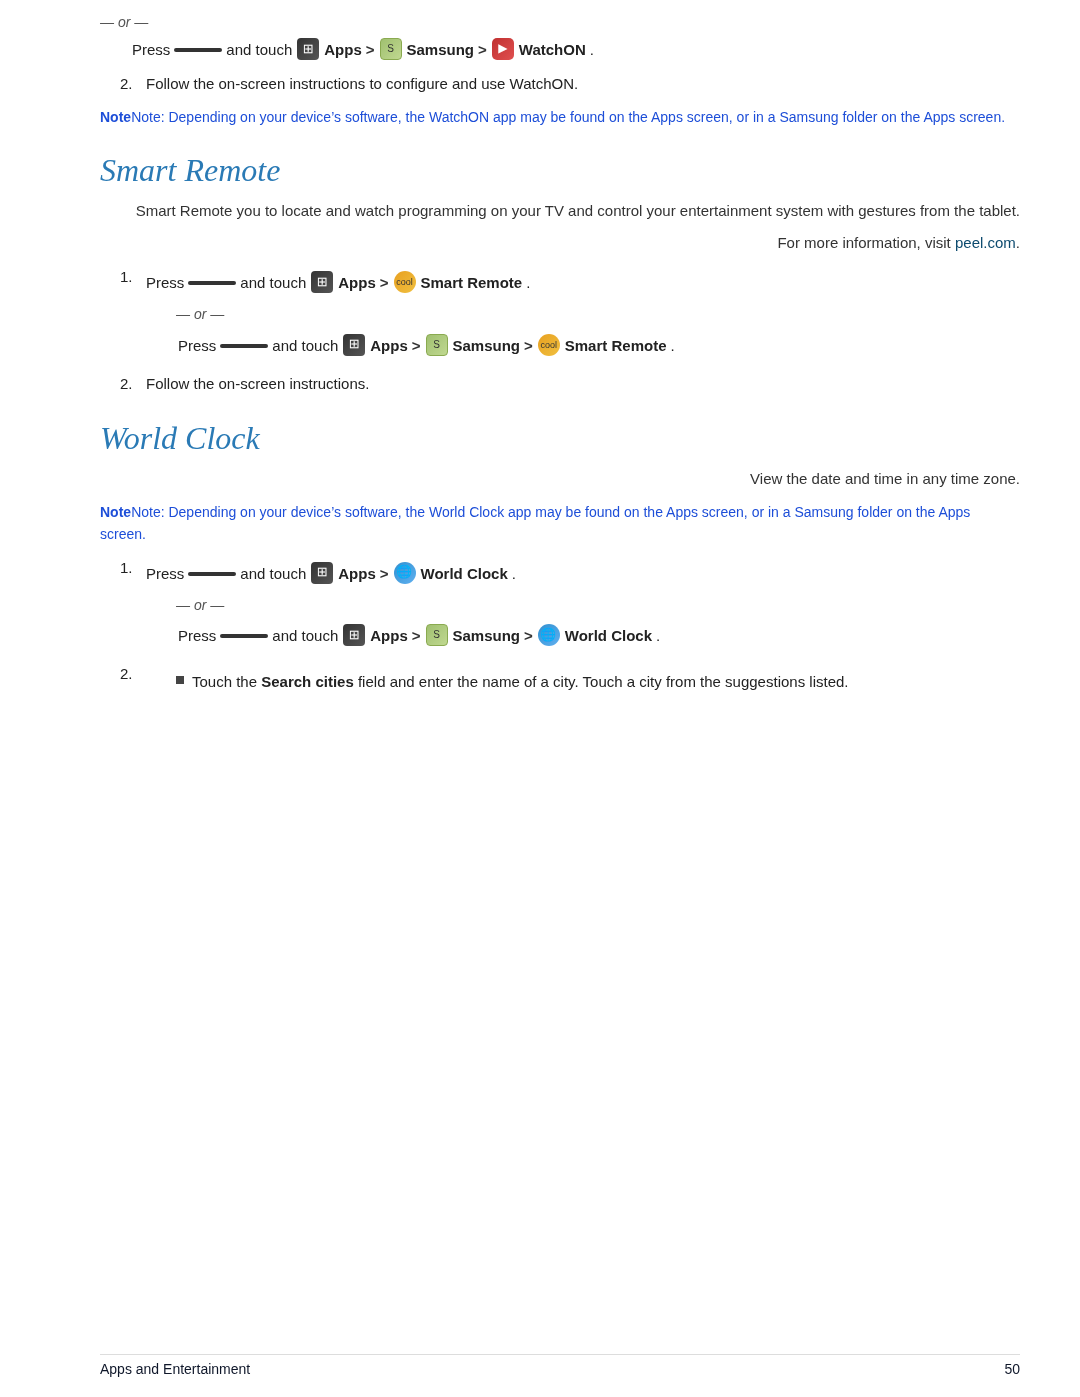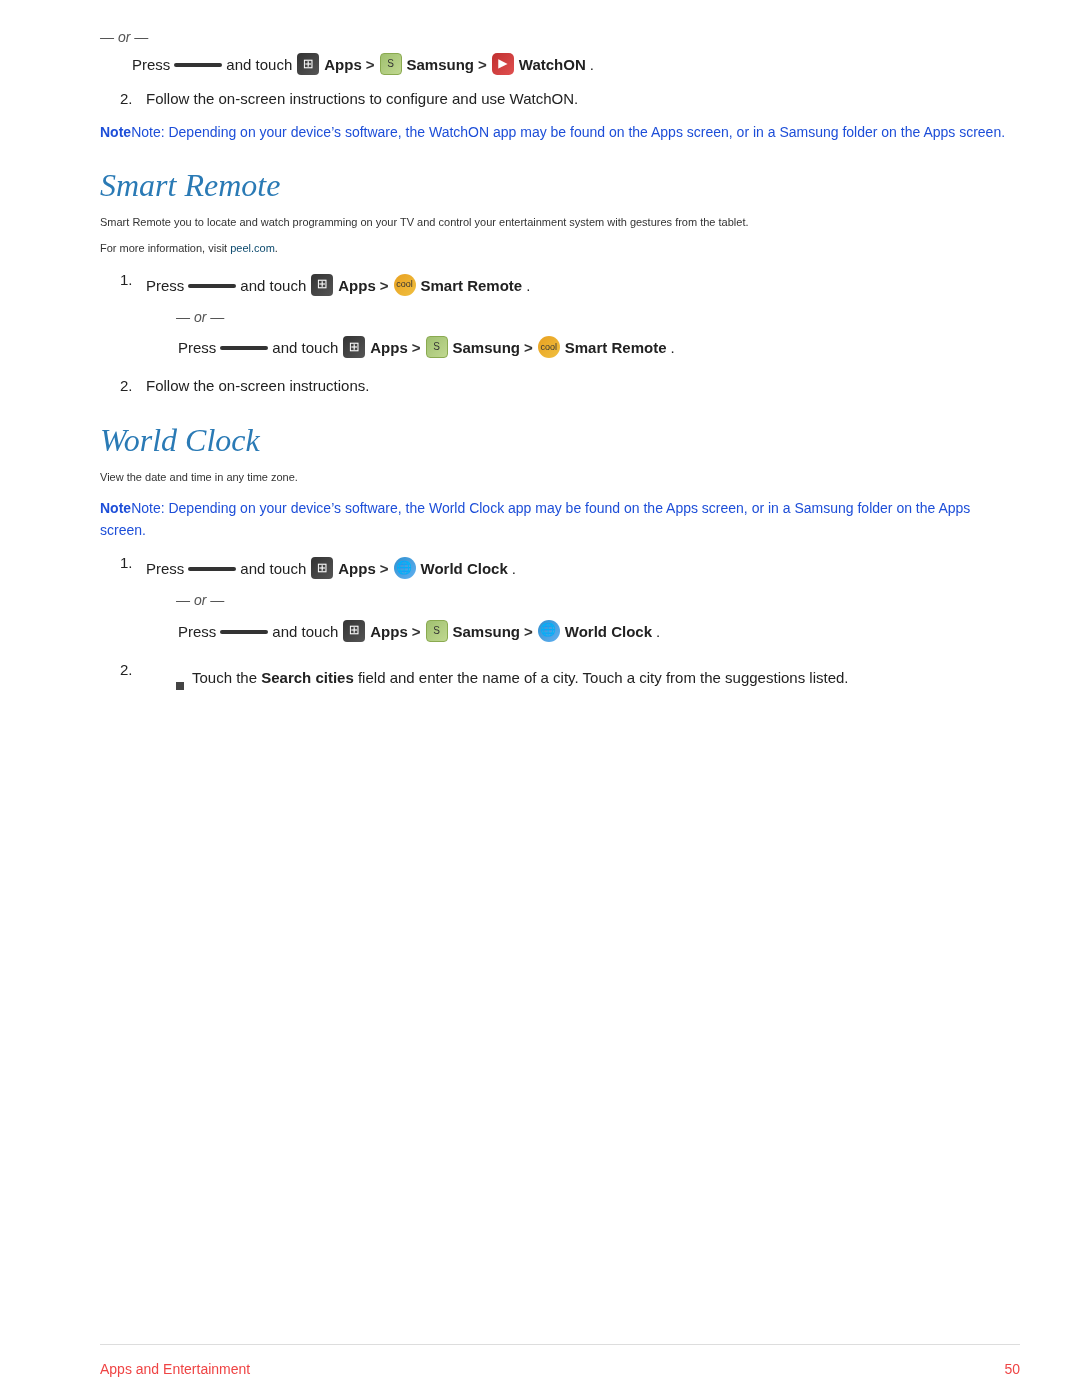--- a/index.html
+++ b/index.html
@@ -7,21 +7,21 @@
       background: #fff;
       font-family: Arial, sans-serif;
       font-size: 15px;
       color: #222;
       width: 1080px;
       min-height: 1397px;
       position: relative;
     }
 
     .page-wrapper {
-      padding: 29px 60px 60px 100px;
+      padding: 14px 60px 60px 100px;
       max-width: 1080px;
     }
 
     .or-line {
       font-style: italic;
       color: #555;
       margin: 8px 0 8px 30px;
       font-size: 14px;
     }
 
@@ -125,24 +125,25 @@
     .section-title {
       font-family: Georgia, serif;
       font-style: italic;
       color: #2a7ab5;
       font-size: 32px;
       margin: 24px 0 10px 0;
       font-weight: normal;
     }
 
     .section-desc {
-      font-size: 11px;
+      font-size: 15px;
       color: #333;
       line-height: 1.6;
       margin-bottom: 8px;
+      text-align: right;
     }
 
     .note-green {
       color: #1d4ed8;
       font-size: 14px;
       line-height: 1.6;
       margin: 10px 0;
     }
 
     .note-label {
@@ -170,21 +171,21 @@
       color: #222;
     }
 
     .bullet-list {
       list-style: none;
       margin: 8px 0 0 30px;
     }
     .bullet-list li {
       display: flex;
       gap: 8px;
-      align-items: flex-end;
+      align-items: flex-start;
       font-size: 15px;
       line-height: 1.6;
       margin-bottom: 4px;
     }
     .bullet-square {
       display: inline-block;
       width: 8px;
       height: 8px;
       background: #444;
       margin-top: 6px;
@@ -201,23 +202,23 @@
     }
 
     .footer {
       position: absolute;
       bottom: 20px;
       left: 100px;
       right: 60px;
       display: flex;
       justify-content: space-between;
       font-size: 14px;
-      color: #ef4444;
+      color: #0f172a;
       border-top: 1px solid #ddd;
-      padding-top: 16px;
+      padding-top: 6px;
     }
 
     .top-or {
       font-style: italic;
       color: #555;
       font-size: 14px;
       margin-bottom: 8px;
     }
 
     .link-text {

